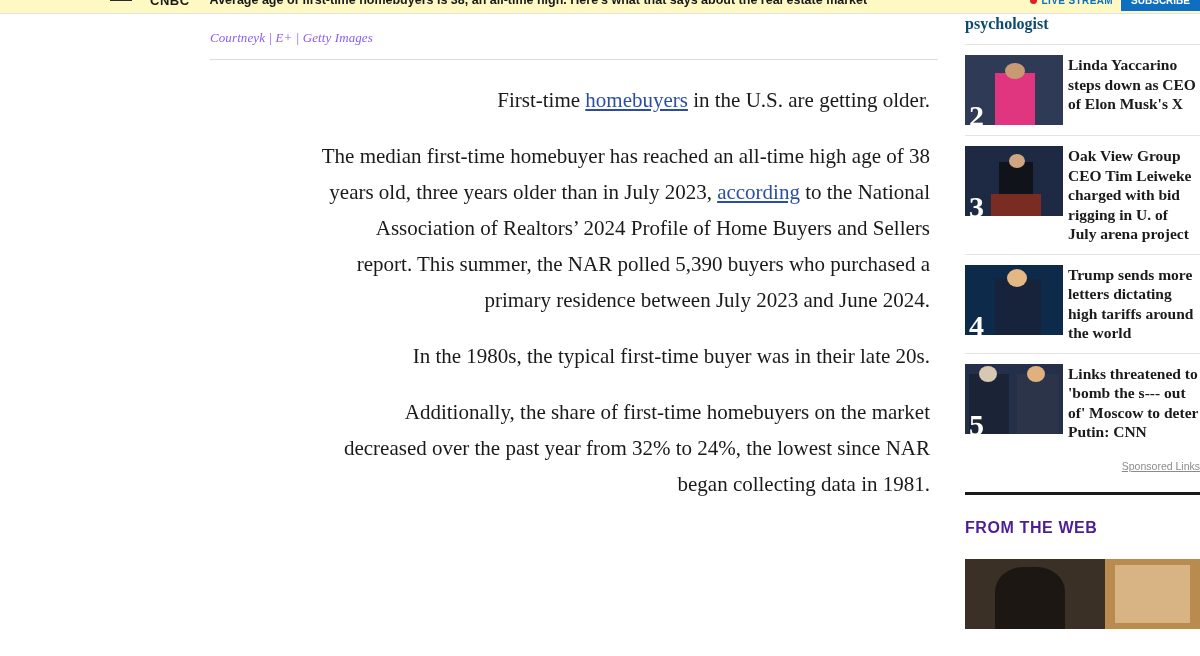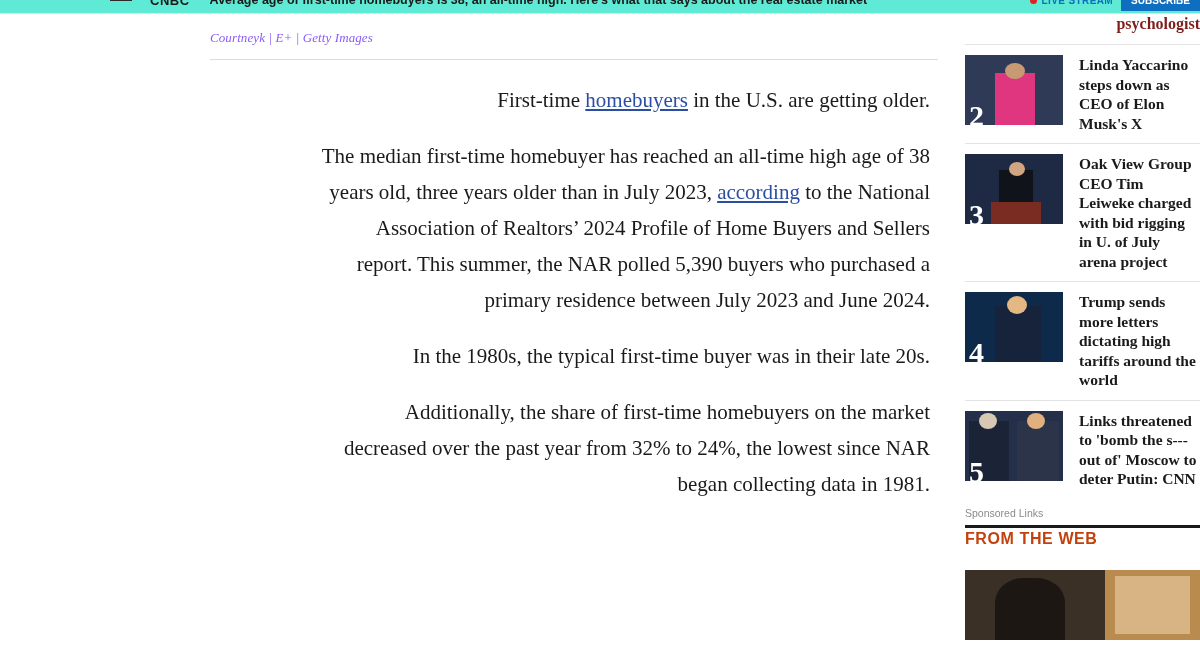--- a/index.html
+++ b/index.html
@@ -15,21 +15,21 @@
     width: 1200px; height: 656px;
     overflow: hidden;
     background: #fff;
   }
 
   
   .topbar {
     position: absolute;
     top: 0; left: 0;
     width: 1200px; height: 14px;
-    background: #5eead4;
+    background: #fef9c3;
     border-bottom: 1px solid #e3e3e3;
     overflow: hidden;
   }
   .topbar-inner {
     position: relative;
     width: 1200px; height: 28px;
     margin-top: -14px;
     display: flex;
     align-items: center;
   }
@@ -138,24 +138,23 @@
     left: 965px; top: 0;
     width: 235px;
     overflow: hidden;
     height: 642px;
   }
   .rail-partial-title {
     font-family: "Liberation Serif", serif;
     font-weight: bold;
     font-size: 16px;
     line-height: 20px;
-    color: #7f1d1d;
+    color: #0c4a6e;
     margin: 0 0 10px 0;
     padding-top: 0;
-    text-align: right;
   }
   .rank-item {
     display: flex;
     border-top: 1px solid #e3e3e3;
     padding: 10px 0 10px 0;
   }
   .rank-thumb {
     position: relative;
     width: 98px; height: 70px;
     flex: none;
@@ -170,35 +169,37 @@
     font-weight: bold;
     color: #ffffff;
     line-height: 30px;
   }
   .rank-title {
     font-family: "Liberation Serif", serif;
     font-weight: bold;
     font-size: 15.5px;
     line-height: 19.5px;
     color: #1a1a1a;
-    margin-left: 16px;
+    margin-left: 5px;
   }
   .sponsored {
-    text-align: left;
+    text-align: right;
     font-size: 10.5px;
     color: #8b8b8b;
     padding: 8px 0 6px 0;
+    text-decoration: underline;
   }
   .fromweb-head {
     border-top: 3px solid #1a1a1a;
-    padding-top: 2px;
+    padding-top: 24px;
     font-size: 16px;
     font-weight: bold;
     letter-spacing: 0.6px;
-    color: #c2410c;
+    color: #4c1d95;
+    margin-top: 14px;
   }
   .fromweb-img {
     margin-top: 22px;
     width: 235px; height: 70px;
     background: #3b3026;
     position: relative;
     overflow: hidden;
   }
 
   

